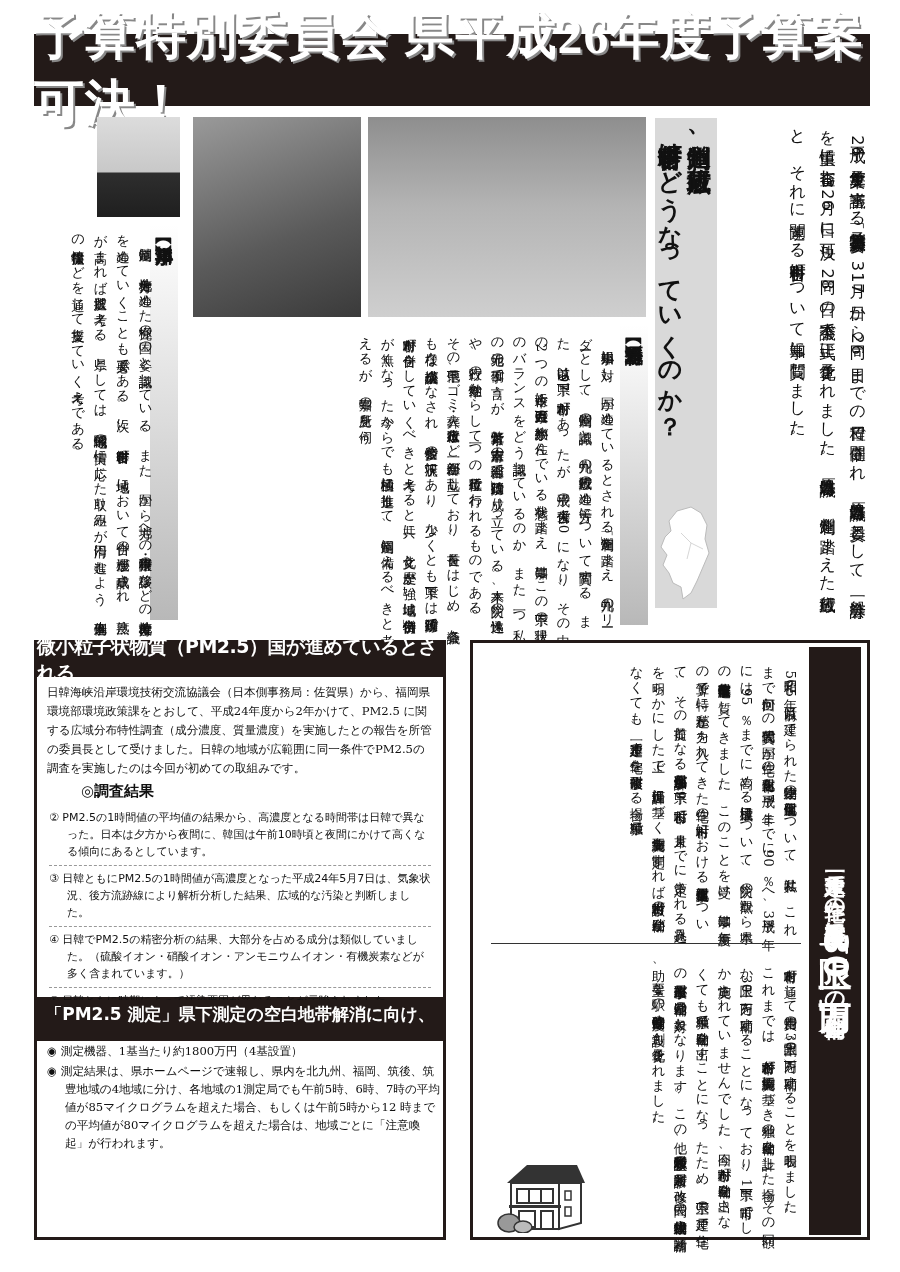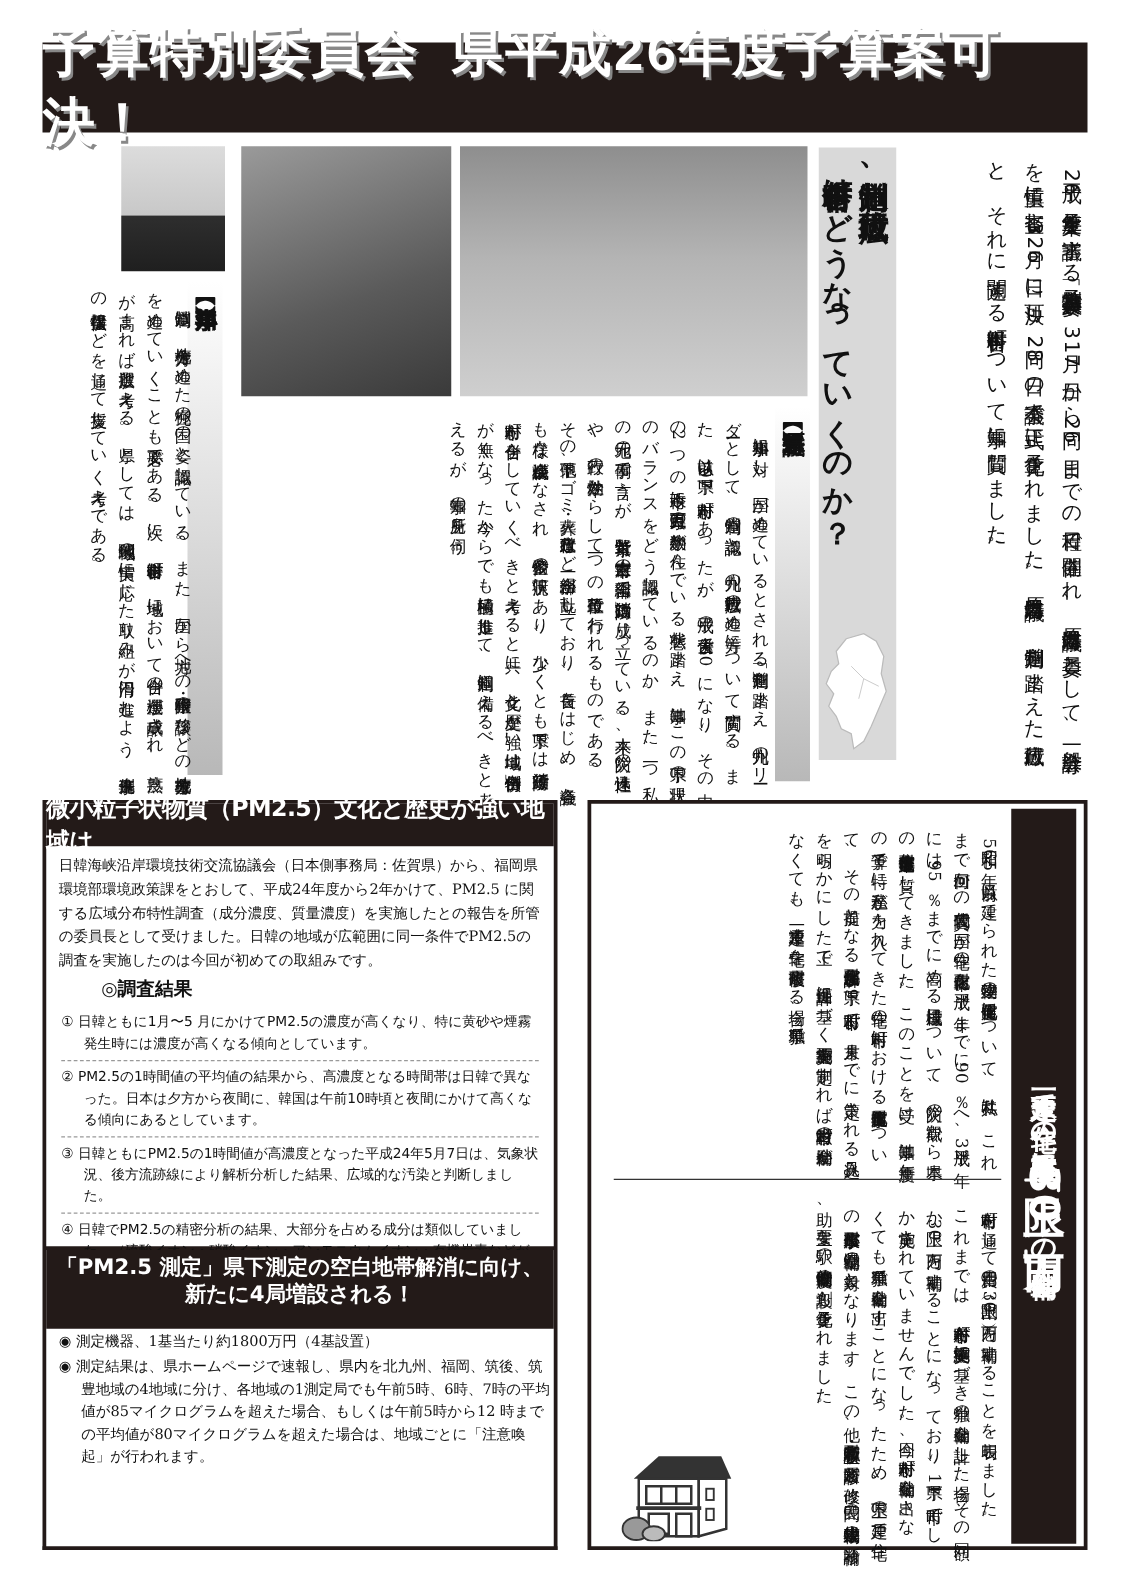--- a/index.html
+++ b/index.html
@@ -2,21 +2,21 @@
 <html><head>
 <meta charset="utf-8">
 <style>
   * { box-sizing: border-box; margin: 0; padding: 0; }
   html, body { width: 900px; height: 1272px; background: #fff; overflow: hidden; }
   body { font-family: "DejaVu Serif", "Liberation Serif", serif; color: #111; position: relative; }
 
   .headline {
     position: absolute; left: 34px; top: 34px; width: 836px; height: 72px;
     background: #231a18; color: #fff; display: flex; align-items: center; justify-content: center;
-    font-family: Liberation Mono, monospace; font-weight: bold; font-size: 42px; letter-spacing: 1px;
+    font-family: Liberation Serif, serif; font-weight: bold; font-size: 50px; letter-spacing: 1px;
     text-shadow: 2px 2px 0 #888;
   }
 
   .vert { writing-mode: vertical-rl; text-orientation: mixed; }
 
   
   .intro {
     position: absolute; left: 692px; top: 118px; width: 180px; height: 490px;
     font-family: "DejaVu Sans", sans-serif; font-size: 16.2px; line-height: 30px; letter-spacing: 0.6px;
     text-indent: 1em;
@@ -129,34 +129,32 @@
 <div class="gray-bar" style="left:620px;top:325px;width:28px;height:300px;"></div>
 <div class="speaker-label vert" style="left:622px;top:328px;height:140px;">【原竹岩海県議】</div>
 <div class="q-body vert">小川知事に対し、国が進めているとされる「道州制」を踏まえ、九州のリーダーとして、道州制の認識と、九州の広域行政の進め方等について質問する。また、以前は県下97市町村があったが、平成の大合併で60になり、その中の2つの政令市に五百万県民の約半数が住んでいる状態を踏まえ、知事はこの県下の現状のバランスをどう認識しているのか。また、一つ私の地元の事例で言うが、筑紫野市と太宰府市の一部組合で「消防行政」は成り立っている。本来、防災の迅速性や、行政の効率性からして一つの行政単位で行われるものである。その他県下、ゴミ・火葬、水道行政など一部組合が乱立しており、首長をはじめ、各議会も様々な議会構成がなされ、公務多忙の状況下にあり、少なくとも県下では消防行政等で市町村が合併をしていくべきと考えると共に、文化と歴史が強い地域は「合併特例債」が無くなった今からでも積極的に推進して、道州制に備えるべきと考えるが、知事の所見を伺う。</div>
 
 <div class="photo photo-gov"></div>
 <div class="gray-bar" style="left:150px;top:225px;width:28px;height:395px;"></div>
 <div class="speaker-label vert" style="left:152px;top:228px;height:140px;">【小川洋知事】</div>
 <div class="a-body-top vert">道州制は、地方分権を進めた究極の国の姿と認識している。また、国から地方への事務・権限の移譲などの地方分権改革を進めていくことも必要である。次に、市町村合併は、地域において合併の機運が醸成され、熟度が高まれば選択肢と考える。県としては、関係地域の実情に応じた取り組みが円滑に進むよう、先進事例の情報提供などを通じて支援していく考えである。</div>
 
 <div class="pm-box">
-  <div class="pm-title">微小粒子状物質（PM2.5）文化と歴史が強い地域は</div>
+  <div class="pm-title">微小粒子状物質（PM2.5）国が進めているとされる</div>
   <div class="pm-intro">日韓海峡沿岸環境技術交流協議会（日本側事務局：佐賀県）から、福岡県環境部環境政策課をとおして、平成24年度から2年かけて、PM2.5 に関する広域分布特性調査（成分濃度、質量濃度）を実施したとの報告を所管の委員長として受けました。日韓の地域が広範囲に同一条件でPM2.5の調査を実施したのは今回が初めての取組みです。</div>
   <div class="pm-results-title">◎調査結果</div>
-  <div class="pm-item">① 日韓ともに1月〜5 月にかけてPM2.5の濃度が高くなり、特に黄砂や煙霧発生時には濃度が高くなる傾向としています。</div>
   <div class="pm-item">② PM2.5の1時間値の平均値の結果から、高濃度となる時間帯は日韓で異なった。日本は夕方から夜間に、韓国は午前10時頃と夜間にかけて高くなる傾向にあるとしています。</div>
   <div class="pm-item">③ 日韓ともにPM2.5の1時間値が高濃度となった平成24年5月7日は、気象状況、後方流跡線により解析分析した結果、広域的な汚染と判断しました。</div>
   <div class="pm-item">④ 日韓でPM2.5の精密分析の結果、大部分を占める成分は類似していました。（硫酸イオン・硝酸イオン・アンモニウムイオン・有機炭素などが多く含まれています。）</div>
   <div class="pm-item">⑤ 日韓ともに時期によって汚染要因が異なることが示唆されました。</div>
 </div>
 
 <div class="pm2-box">
   <div class="pm2-title">
     <div>「PM2.5 測定」県下測定の空白地帯解消に向け、</div>
-    <div>新たに4局増設される！</div>
   </div>
   <div class="pm2-bullet">◉ 測定機器、1基当たり約1800万円（4基設置）</div>
   <div class="pm2-bullet">◉ 測定結果は、県ホームページで速報し、県内を北九州、福岡、筑後、筑豊地域の4地域に分け、各地域の1測定局でも午前5時、6時、7時の平均値が85マイクログラムを超えた場合、もしくは午前5時から12 時までの平均値が80マイクログラムを超えた場合は、地域ごとに「注意喚起」が行われます。</div>
 </div>
 
 <div class="eq-box">
   <div class="eq-headline vert">
     <span>木造一戸建て住宅の耐震改修工事に</span>
       <span class="big">「上限30万円」</span>
       <span>の補助金！</span>

